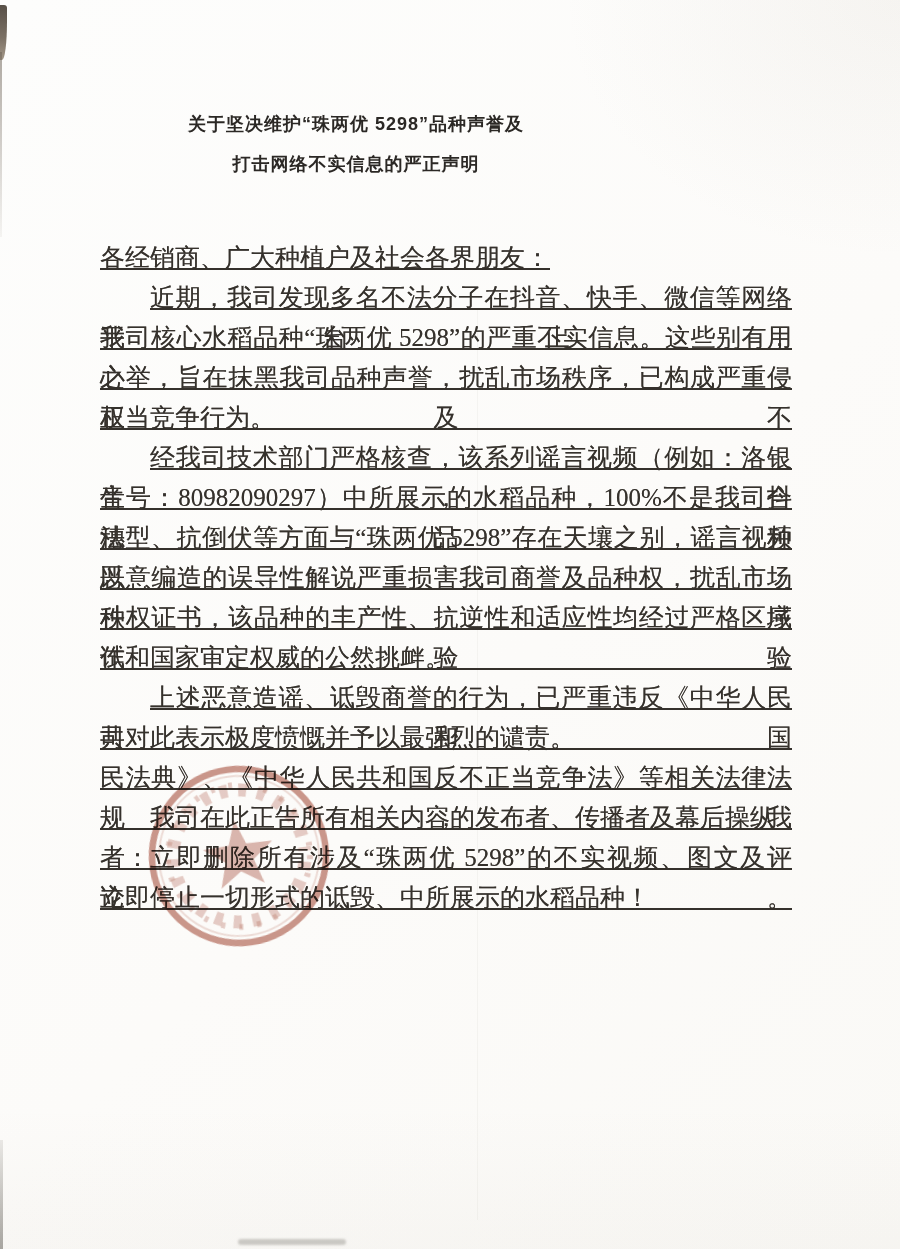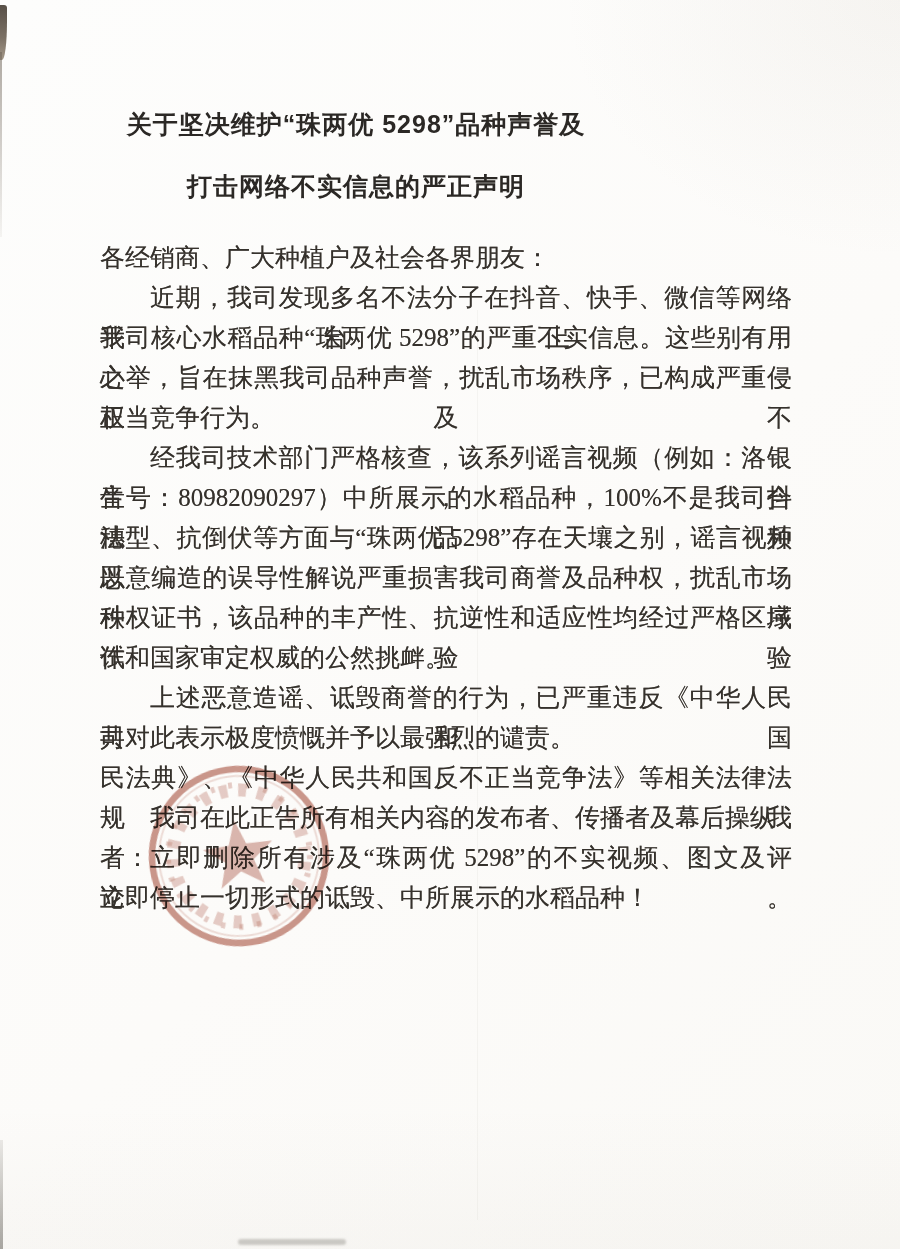--- a/index.html
+++ b/index.html
@@ -44,29 +44,29 @@
   .shade-bottom {
     position: absolute; left: 0; bottom: 0; width: 100%; height: 140px;
     background: linear-gradient(180deg, rgba(190,182,168,0), rgba(190,182,168,.07));
   }
 
   
   .title-block {
     position: absolute; left: 0; top: 104px; width: 712px;
     text-align: center;
     font-family: "Liberation Sans", "DejaVu Sans", sans-serif;
-    font-weight: 700; font-size: 25px; color: #2b2825;
+    font-weight: 700; font-size: 18px; color: #2b2825;
     letter-spacing: 1px;
   }
   .title-line { height: 40px; line-height: 40px; }
-  .title-line + .title-line { margin-top: 22px; }
+  .title-line + .title-line { }
 
   
   .doc-body {
-    position: absolute; left: 100px; top: 238px; width: 692px;
+    position: absolute; left: 100px; top: 238px; width: 692px; text-decoration: underline;
   }
   .line {
     height: 40px; line-height: 40px; font-size: 25px;
     white-space: normal; color: var(--ink);
     text-shadow: 0 0 .5px rgba(60,54,48,.65);
     text-align: left;
   }
   .line.indent { text-indent: 50px; }
   .line.jfull { text-align: justify; text-align-last: justify; }
 

